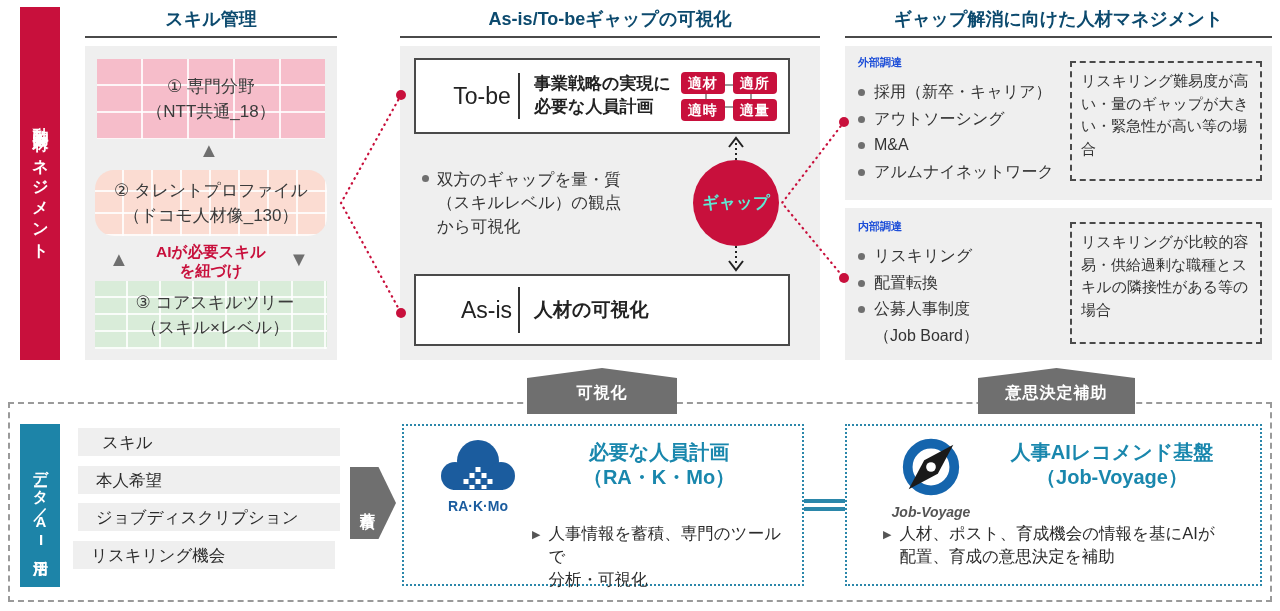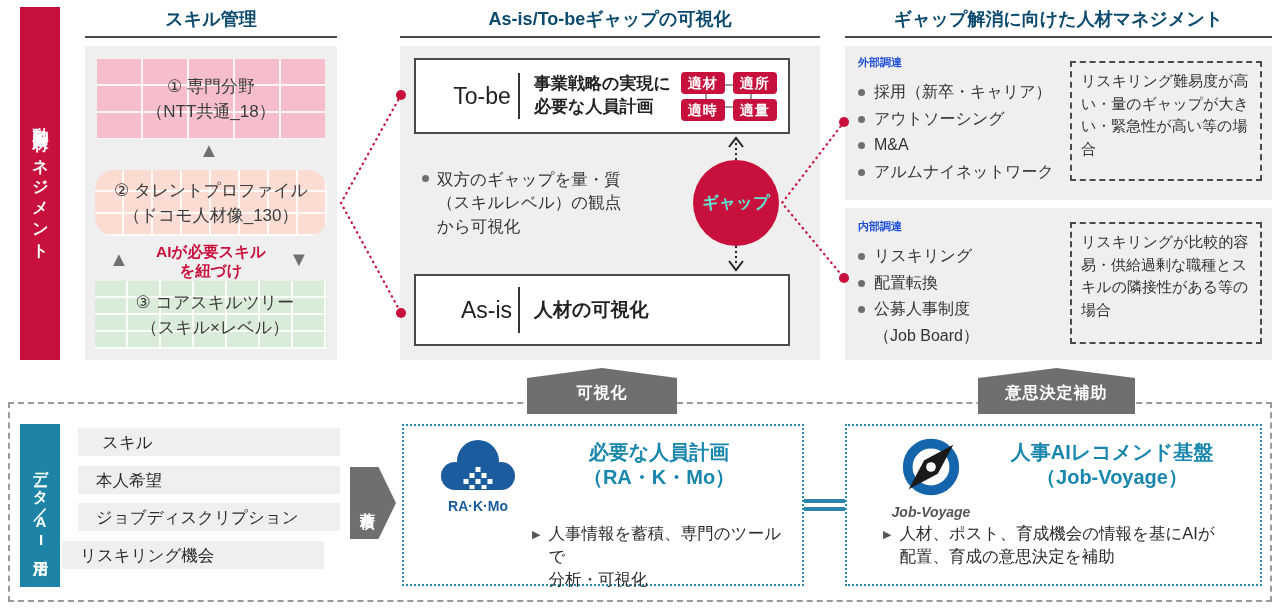--- a/index.html
+++ b/index.html
@@ -200,21 +200,21 @@
 
   <div class="bottom-wrap" style="left:8px; top:402px; width:1264px; height:200px;"></div>
 
   <div class="vbar" style="left:20px; top:424px; width:40px; height:163px; background:#1d84a8; letter-spacing:1px; font-size:15px;">
     <span>データ／AI活用</span>
   </div>
 
   <div class="data-row" style="left:78px; top:428px; width:262px; height:28px;padding-left:24px;">スキル</div>
   <div class="data-row" style="left:78px; top:466px; width:262px; height:28px;">本人希望</div>
   <div class="data-row" style="left:78px; top:503px; width:262px; height:28px;">ジョブディスクリプション</div>
-  <div class="data-row" style="left:62px; top:541px; width:262px; height:28px;">リスキリング機会</div>
+  <div class="data-row" style="left:73px; top:541px; width:262px; height:28px;">リスキリング機会</div>
 
   <div class="accum-arrow" style="left:350px; top:467px; width:46px; height:72px;">
     <span>蓄積</span>
   </div>
 
   <div class="platform-box" style="left:402px; top:424px; width:402px; height:162px;">
     <div style="position:absolute; left:26px; top:10px; width:96px; text-align:center;">
       <svg width="88" height="58" viewBox="0 0 88 58">
         <circle cx="21" cy="40" r="14" fill="#1b5c9e"></circle>
         <circle cx="44" cy="25" r="21" fill="#1b5c9e"></circle>

